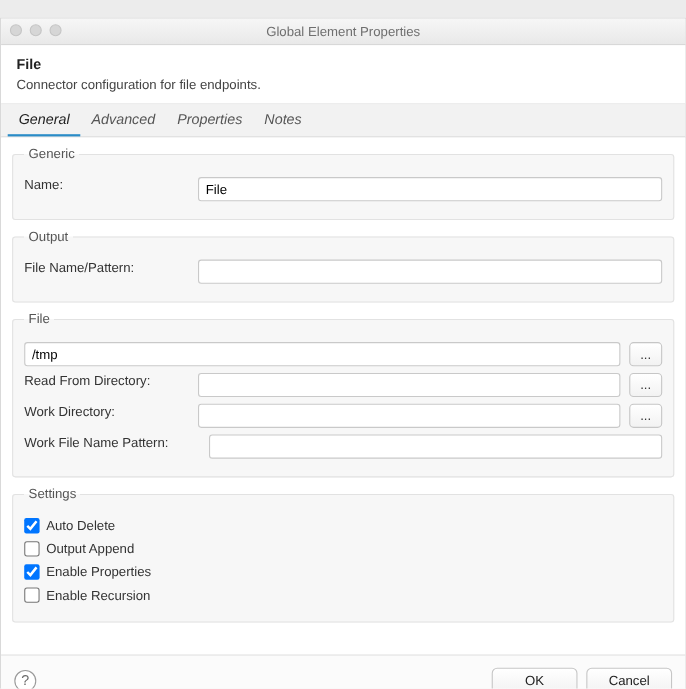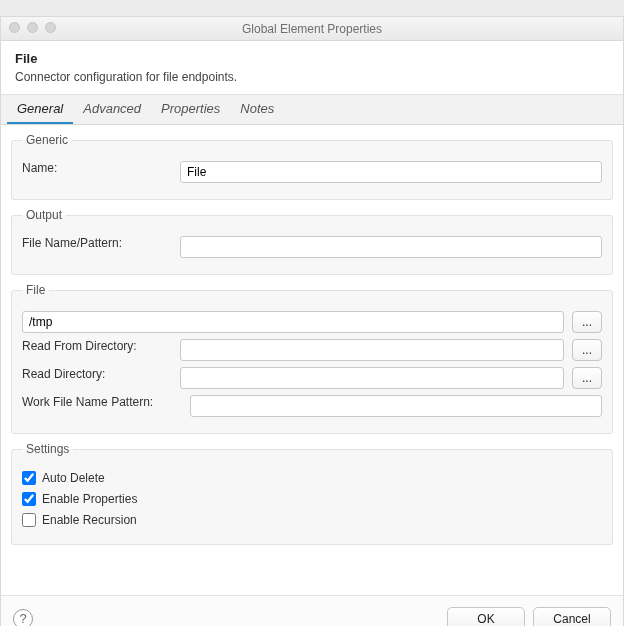--- a/index.html
+++ b/index.html
@@ -233,37 +233,41 @@
         <button class="browse">...</button>
       </div>
 
       <div class="row">
         <label class="field-label">Read From Directory:</label>
         <input type="text" value="" style="">
         <button class="browse">...</button>
       </div>
 
       <div class="row">
-        <label class="field-label">Read Directory:</label>
+        <label class="field-label">Work Directory:</label>
         <input type="text" value="" style="">
         <button class="browse">...</button>
       </div>
 
       <div class="row">
         <label class="field-label" style="width:160px;flex:0 0 160px">Work File Name Pattern:</label>
         <input type="text" value="" style="">
       </div>
     </fieldset>
 
     <fieldset class="group">
       <legend>Settings</legend>
 
       <div class="checkrow">
         <input type="checkbox" checked="" style="">
         <span>Auto Delete</span>
+      </div>
+      <div class="checkrow">
+        <input type="checkbox" style="">
+        <span>Output Append</span>
       </div>
       <div class="checkrow">
         <input type="checkbox" checked="" style="">
         <span>Enable Properties</span>
       </div>
       <div class="checkrow">
         <input type="checkbox" style="">
         <span>Enable Recursion</span>
       </div>
     </fieldset>

